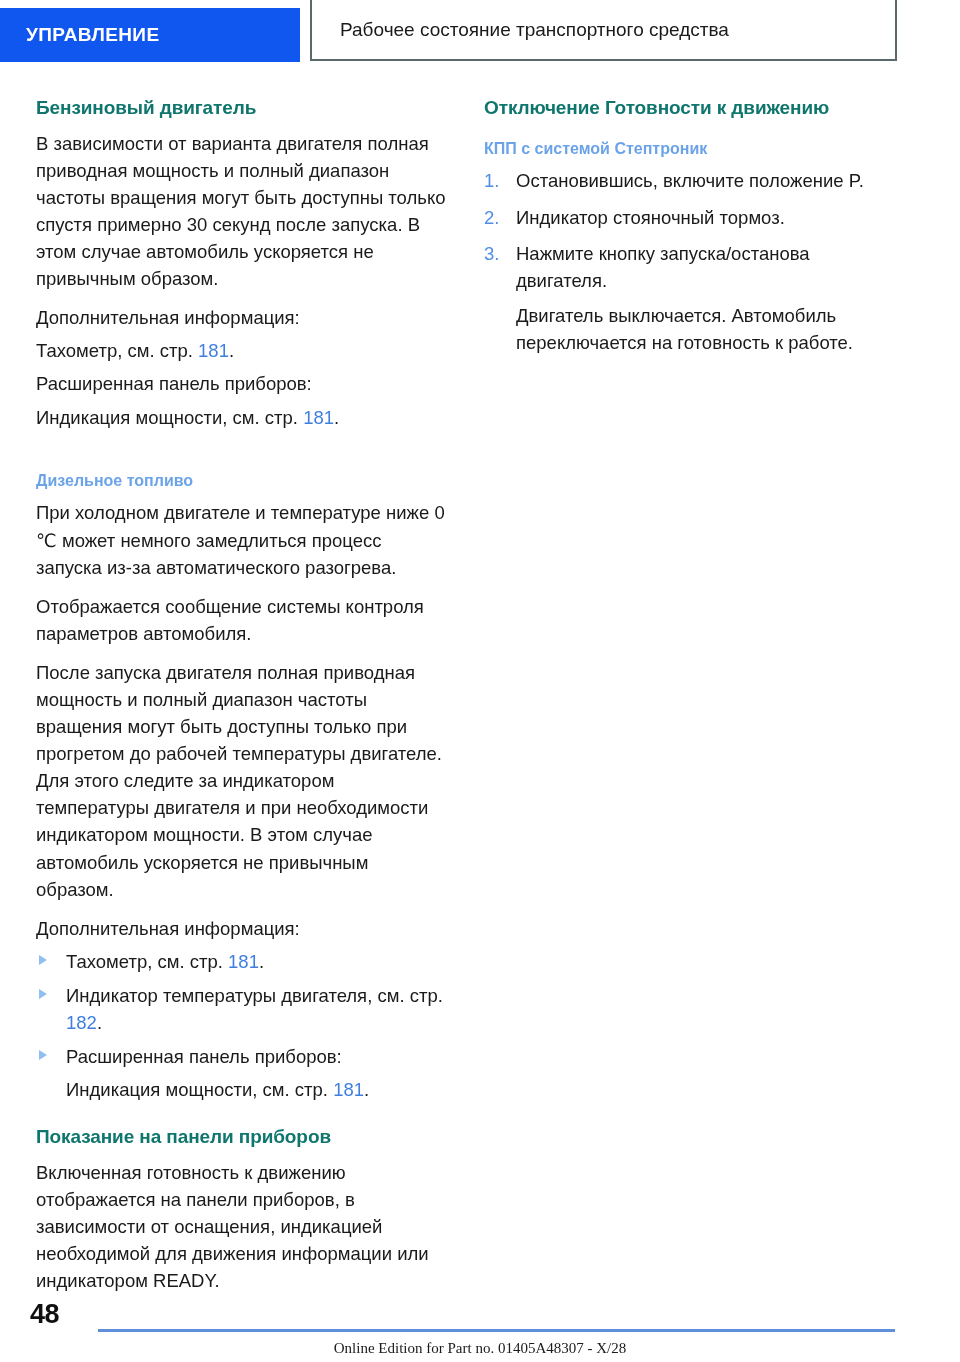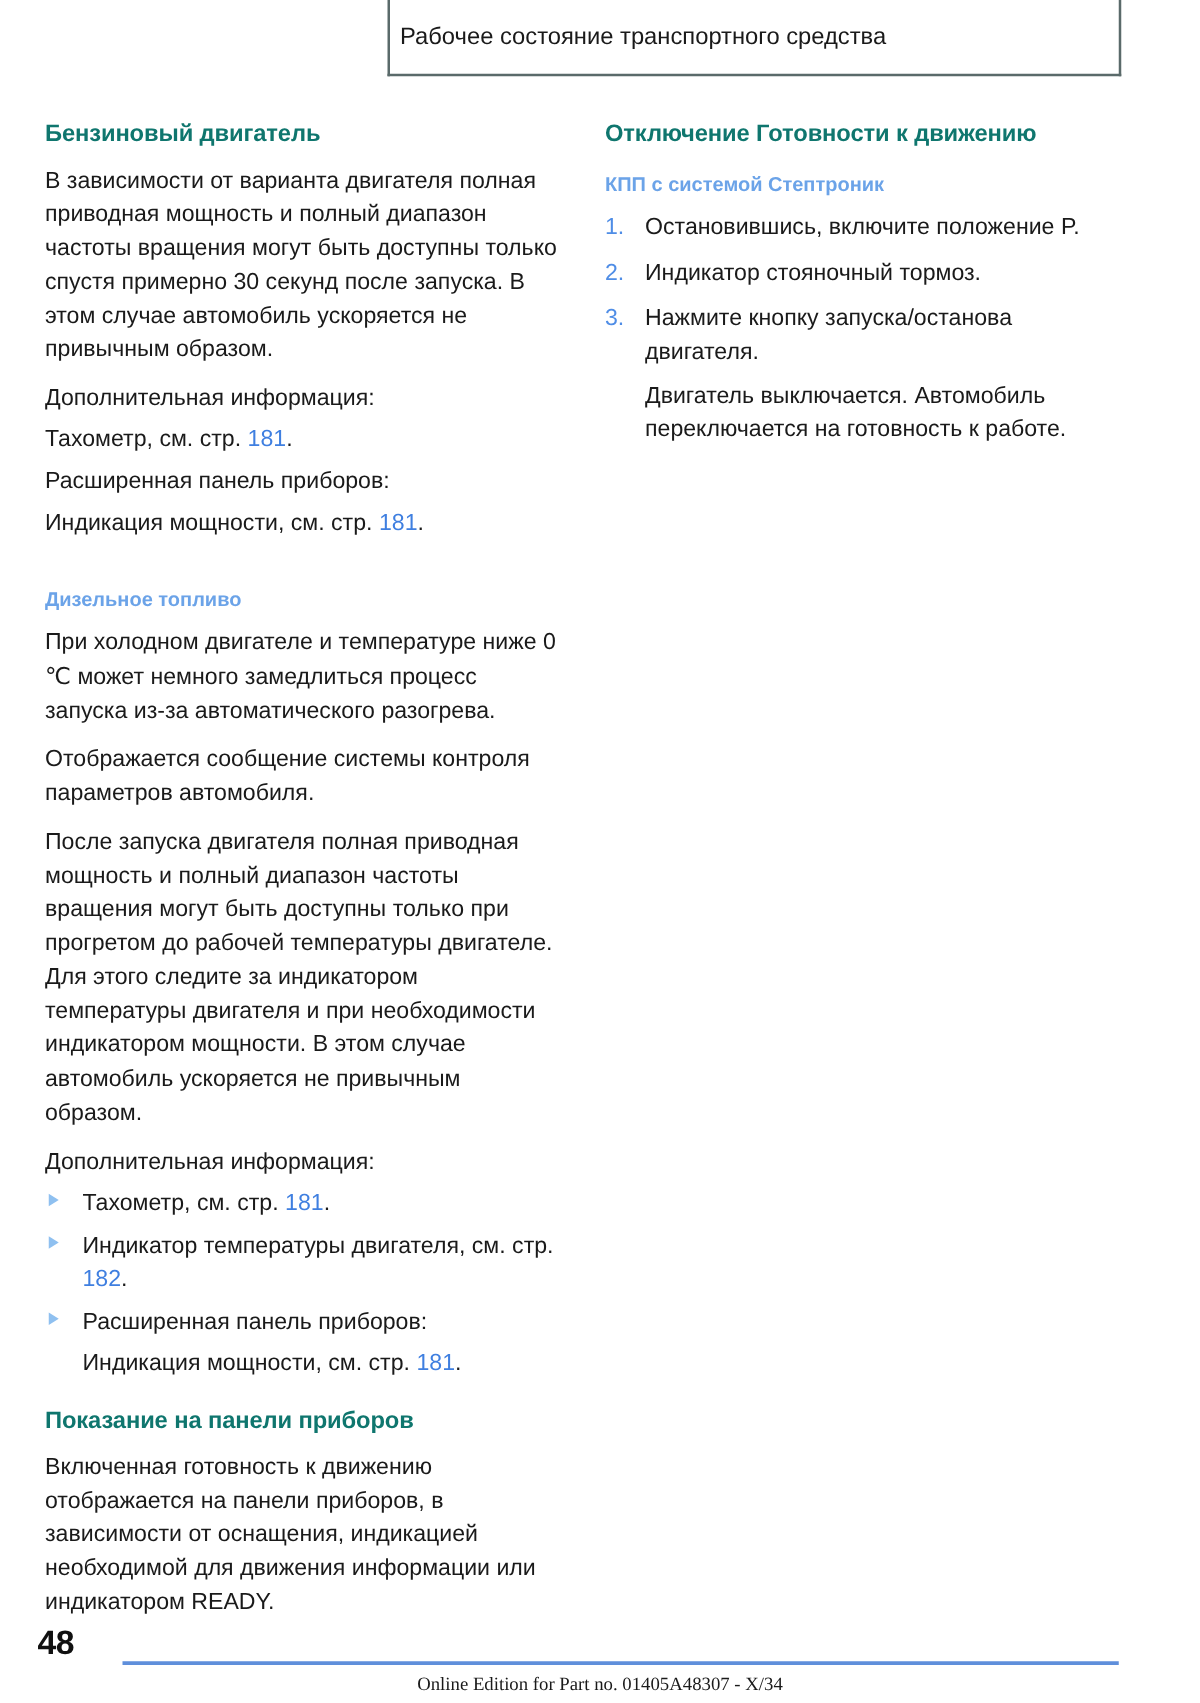--- a/index.html
+++ b/index.html
@@ -52,21 +52,21 @@
     border: 2px solid #5a6a6a;
     border-top: none;
     background: #ffffff;
     box-sizing: border-box;
     display: flex;
     align-items: center;
   }
   .header-tab-label {
     font-size: 19px;
     color: #1a1a1a;
-    padding-left: 8px;
+    padding-left: 28px;
     white-space: nowrap;
   }
 
   
   .content {
     position: absolute;
     top: 96px;
     left: 0;
     width: 960px;
   }
@@ -210,20 +210,23 @@
     font-size: 27px;
     color: #9a9a9a;
     letter-spacing: -0.4px;
     font-family: "Liberation Sans", "DejaVu Sans", sans-serif;
   }
 </style>
 </head>
 <body>
 
 <div class="header">
+  <div class="header-band">
+    <span class="header-band-label">УПРАВЛЕНИЕ</span>
+  </div>
   <div class="header-tab">
     <span class="header-tab-label">Рабочее состояние транспортного средства</span>
   </div>
 </div>
 
 <div class="content">
 
   <div class="col col-left">
 
     <section>
@@ -283,14 +286,14 @@
       </ol>
     </section>
 
   </div>
 
 </div>
 
 <div class="footer">
   <div class="page-number">48</div>
   <div class="footer-rule"></div>
-  <div class="footer-note">Online Edition for Part no. 01405A48307 - X/34</div>
+  <div class="footer-note">Online Edition for Part no. 01405A48307 - X/28</div>
 </div>
 
 </body></html>

